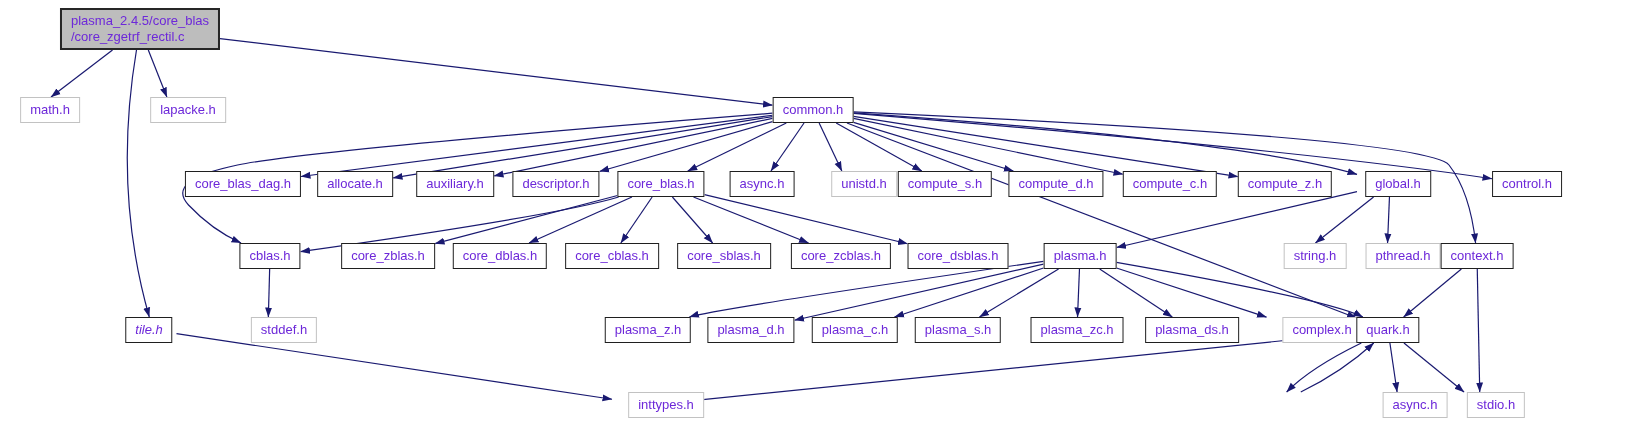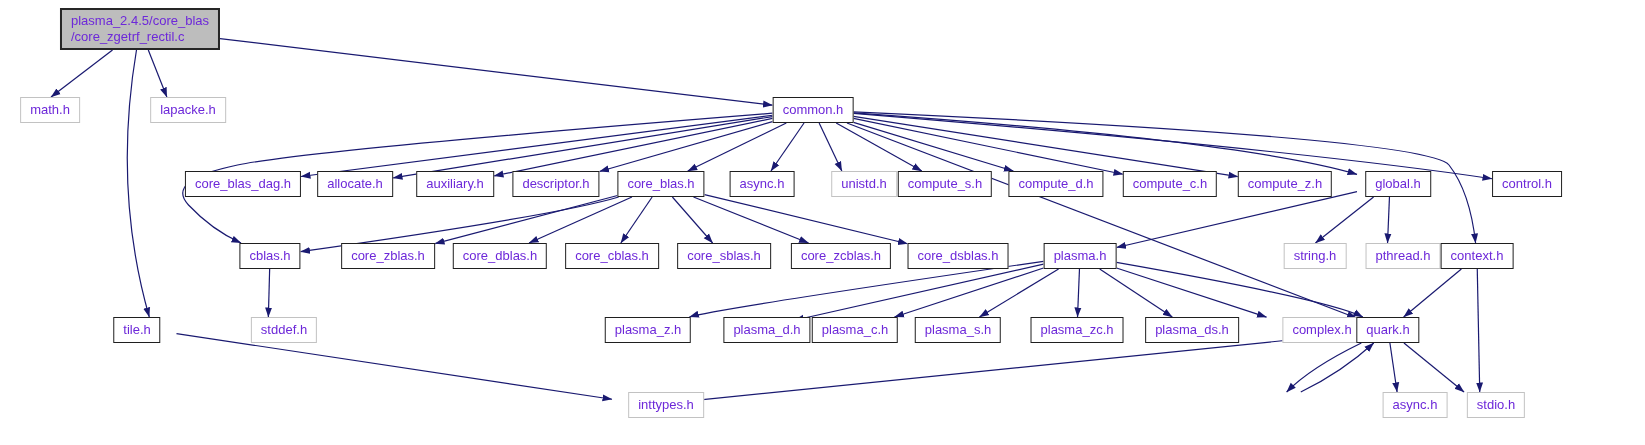--- a/index.html
+++ b/index.html
@@ -112,24 +112,24 @@
   <div class="node" style="left: 388px; top: 243px;">core_zblas.h</div>
   <div class="node" style="left: 500px; top: 243px;">core_dblas.h</div>
   <div class="node" style="left: 612px; top: 243px;">core_cblas.h</div>
   <div class="node" style="left: 724px; top: 243px;">core_sblas.h</div>
   <div class="node" style="left: 841px; top: 243px;">core_zcblas.h</div>
   <div class="node" style="left: 958px; top: 243px;">core_dsblas.h</div>
   <div class="node" style="left: 1080px; top: 243px;">plasma.h</div>
   <div class="node external" style="left: 1299px; top: 243px;">string.h</div>
   <div class="node external" style="left: 1387px; top: 243px;">pthread.h</div>
   <div class="node" style="left: 1477px; top: 243px;">context.h</div>
-  <div class="node" style="left: 137px; top: 317px;">tile.h</div>
+  <div class="node" style="left: 149px; top: 317px; font-style: italic;">tile.h</div>
   <div class="node external" style="left: 268px; top: 317px;">stddef.h</div>
   <div class="node" style="left: 648px; top: 317px;">plasma_z.h</div>
-  <div class="node" style="left: 751px; top: 317px; margin-left: 16px;">plasma_d.h</div>
+  <div class="node" style="left: 751px; top: 317px;">plasma_d.h</div>
   <div class="node" style="left: 855px; top: 317px;">plasma_c.h</div>
   <div class="node" style="left: 958px; top: 317px;">plasma_s.h</div>
   <div class="node" style="left: 1077px; top: 317px;">plasma_zc.h</div>
   <div class="node" style="left: 1192px; top: 317px;">plasma_ds.h</div>
   <div class="node external" style="left: 1306px; top: 317px;">complex.h</div>
   <div class="node" style="left: 1388px; top: 317px;">quark.h</div>
   <div class="node external" style="left: 650px; top: 392px;">inttypes.h</div>
   <div class="node external" style="left: 1399px; top: 392px;">async.h</div>
   <div class="node external" style="left: 1480px; top: 392px;">stdio.h</div>
 </div>

